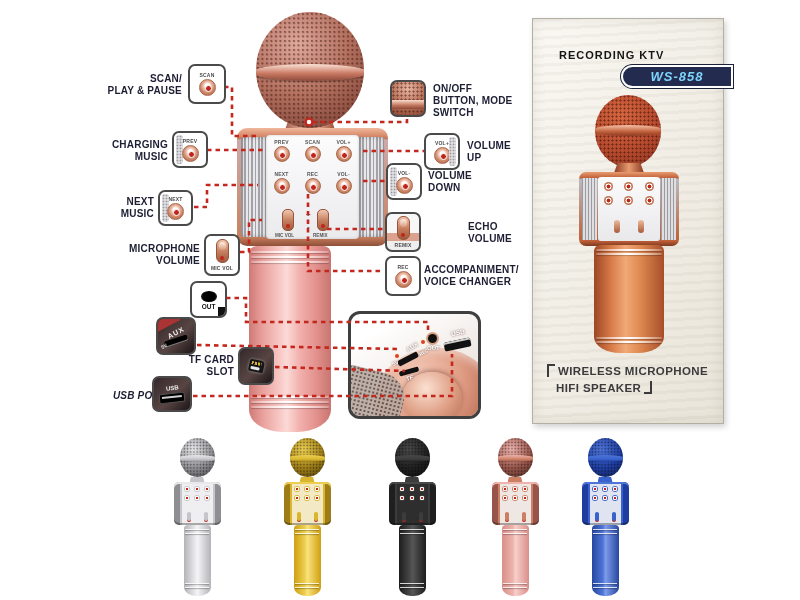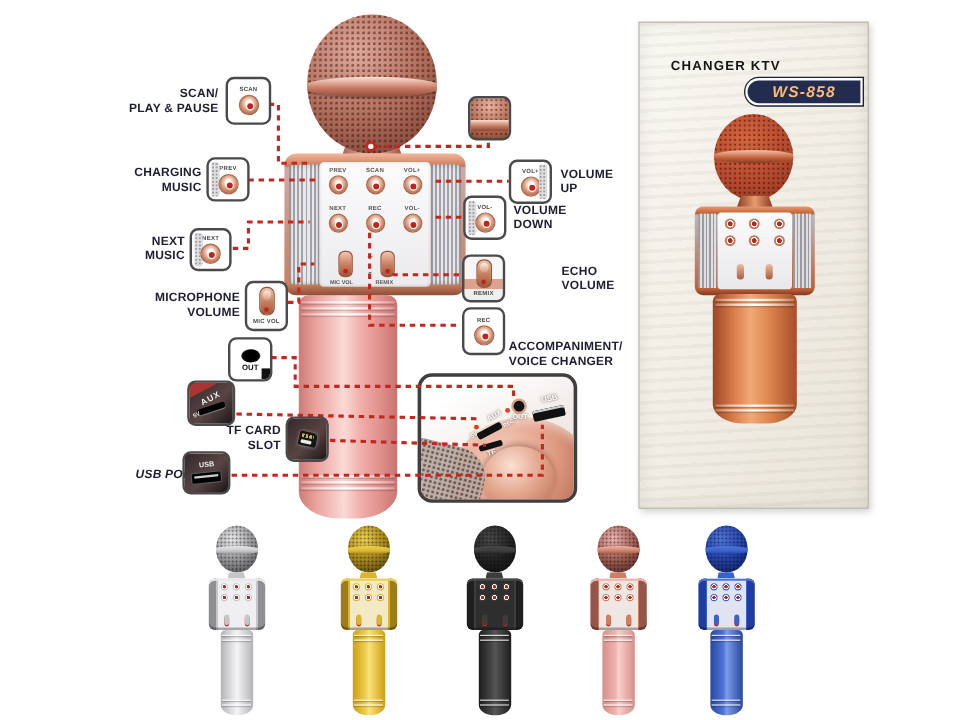--- a/index.html
+++ b/index.html
@@ -107,23 +107,23 @@
   .in-t{position:absolute;font-weight:bold;color:#fff;text-shadow:0 0 2px rgba(60,20,10,.8);}
   .in-port{position:absolute;background:#111;border-radius:2px;}
   .in-dot{position:absolute;width:4px;height:4px;border-radius:50%;background:#e23a2e;box-shadow:0 0 2px #ff8;}
   
   .pbox{position:absolute;left:532px;top:18px;width:190px;height:404px;z-index:1;
         background:
           repeating-linear-gradient(177deg, rgba(120,110,95,.06) 0 3px, rgba(255,255,255,0) 3px 9px),
           linear-gradient(120deg,#faf8f3,#f0ece3 60%,#e9e4d9);
         border:1px solid #b4afa3;box-shadow:inset 0 0 14px rgba(90,80,60,.12), 2px 3px 6px rgba(0,0,0,.18);}
   .pb-brand{position:absolute;left:26px;top:30px;font-size:11px;font-weight:bold;color:#151515;letter-spacing:1px;}
-  .pb-badge{position:absolute;left:88px;top:46px;width:98px;height:23px;border-radius:12px 0 0 12px;
+  .pb-badge{position:absolute;left:88px;top:46px;width:112px;height:23px;border-radius:12px 0 0 12px;
         background:var(--badge-navy,#232c4e);display:flex;align-items:center;justify-content:center;
-        color:#fdba74;font-size:13px;font-weight:bold;font-style:italic;letter-spacing:1px;box-shadow:inset 0 0 0 2px #fff,0 0 0 1px #1a2138;}
+        color:#7dd3fc;font-size:13px;font-weight:bold;font-style:italic;letter-spacing:1px;box-shadow:inset 0 0 0 2px #fff,0 0 0 1px #1a2138;}
   .pb-head{position:absolute;left:62px;top:76px;width:66px;height:72px;border-radius:50%;overflow:hidden;
         background:radial-gradient(circle at 40% 30%, #d4663f, #b54a2e 55%, #8a3520);}
   .pb-head::before{content:"";position:absolute;inset:0;
         background:radial-gradient(circle at 1.5px 1.5px, rgba(60,10,5,.55) .9px, transparent 1.2px);background-size:4px 4px;}
   .pb-hband{position:absolute;left:-4%;right:-4%;top:42%;height:11px;border-radius:50%;
         background:linear-gradient(180deg,#f6c3a8,#c1603c 60%,#8a3a22);}
   .pb-neck{position:absolute;left:81px;top:144px;width:30px;height:10px;
         background:linear-gradient(90deg,#8a3a22,#e89b6e 50%,#8a3a22);clip-path:polygon(12% 0,88% 0,100% 100%,0 100%);}
   .pb-body{position:absolute;left:46px;top:153px;width:100px;height:74px;border-radius:7px;
         background:linear-gradient(180deg,#e89b6e,#c06038 8%,#b9b9bd 10%,#c06038 93%,#7e3a20 100%);}
@@ -322,20 +322,23 @@
     <span class="tfcard"></span>
   </div>
 
   <div class="lbl r" style="left:76px;top:390px;width:90px;font-style:italic;">USB PORT</div>
   <div class="cobox photo" style="left:152px;top:376px;width:40px;height:36px;">
     <span class="usb-lab">USB</span>
     <span class="usb-port"></span>
   </div>
 
   <div class="cobox headphoto" style="left:390px;top:80px;width:36px;height:37px;"></div>
+  <div class="lbl" style="left:433px;top:83px;width:112px;">ON/OFF
+BUTTON, MODE
+SWITCH</div>
 
   <div class="cobox strip-r" style="left:424px;top:133px;width:36px;height:37px;">
     <span class="ico-lab">VOL+</span>
       <span class="cir">
         <i></i>
       </span>
   </div>
   <div class="lbl" style="left:467px;top:140px;width:70px;">VOLUME
 UP</div>
 
@@ -354,25 +357,25 @@
   </div>
   <div class="lbl" style="left:428px;top:221px;width:70px;margin-left:40px;">ECHO
 VOLUME</div>
 
   <div class="cobox" style="left:385px;top:256px;width:36px;height:40px;">
     <span class="ico-lab">REC</span>
       <span class="cir">
         <i></i>
       </span>
   </div>
-  <div class="lbl" style="left:424px;top:264px;width:124px;margin-top:20px;">ACCOMPANIMENT/
+  <div class="lbl" style="left:424px;top:264px;width:124px;">ACCOMPANIMENT/
 VOICE CHANGER</div>
 
   <div class="pbox">
-    <div class="pb-brand">CHANGER KTV</div>
+    <div class="pb-brand">RECORDING KTV</div>
     <div class="pb-badge">WS-858</div>
     <div class="pb-head">
         <div class="pb-hband"></div>
       </div>
     <div class="pb-neck"></div>
     <div class="pb-body">
       <div class="pb-mesh l"></div>
         <div class="pb-mesh r"></div>
       <div class="pb-panel">
         <div class="pb-dots">
@@ -386,20 +389,24 @@
         <span class="pb-sl" style="left:16px;"></span>
           <span class="pb-sl" style="right:16px;"></span>
       </div>
     </div>
     <div class="pb-handle">
       <i class="ring" style="top:4px;"></i>
         <i class="ring" style="top:8px;"></i>
       <i class="ring" style="top:92px;"></i>
         <i class="ring" style="top:96px;"></i>
     </div>
+    <div class="pb-tag">
+      <span class="cbr tl"></span><span>WIRELESS MICROPHONE</span><br>
+      <span style="margin-left:9px;">HIFI SPEAKER</span><span class="cbr br"></span>
+    </div>
   </div>
 
   <div id="variants">
       <div class="variant" style="left: 168px; --head: #8e8e93; --trim: #c6c6ca; --panel: #efeff1; --hdark: #b3b3b8; --hlight: #f4f4f6; --hl: #e8e8ea;">
         <div class="v-head">
           <div class="v-band"></div>
         </div>
         <div class="v-neck"></div>
         <div class="v-body">
           <div class="v-dots">

